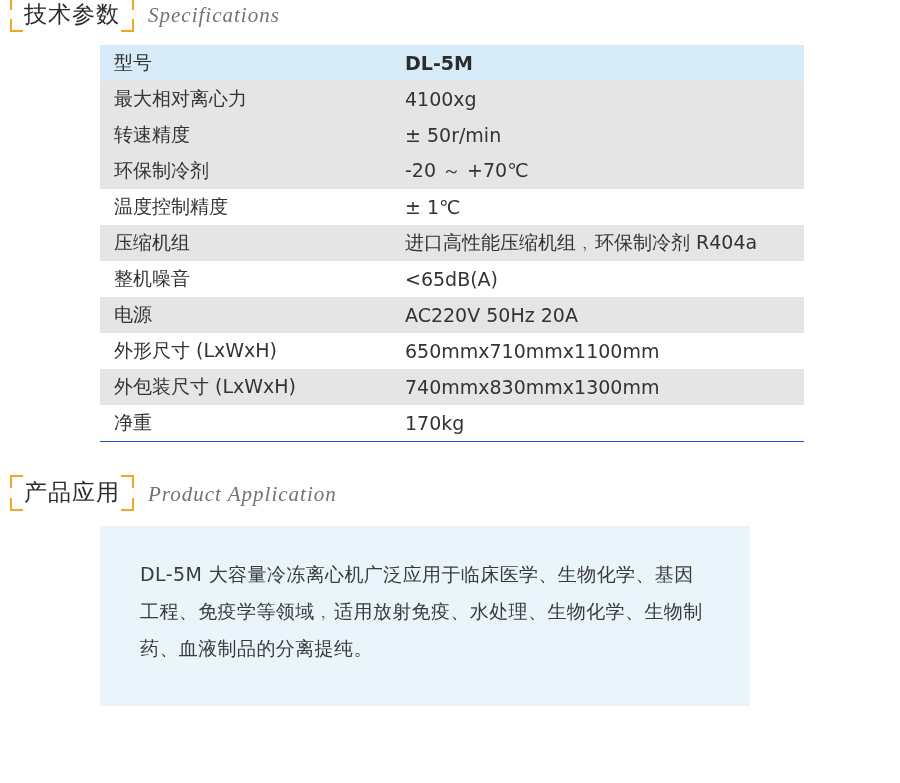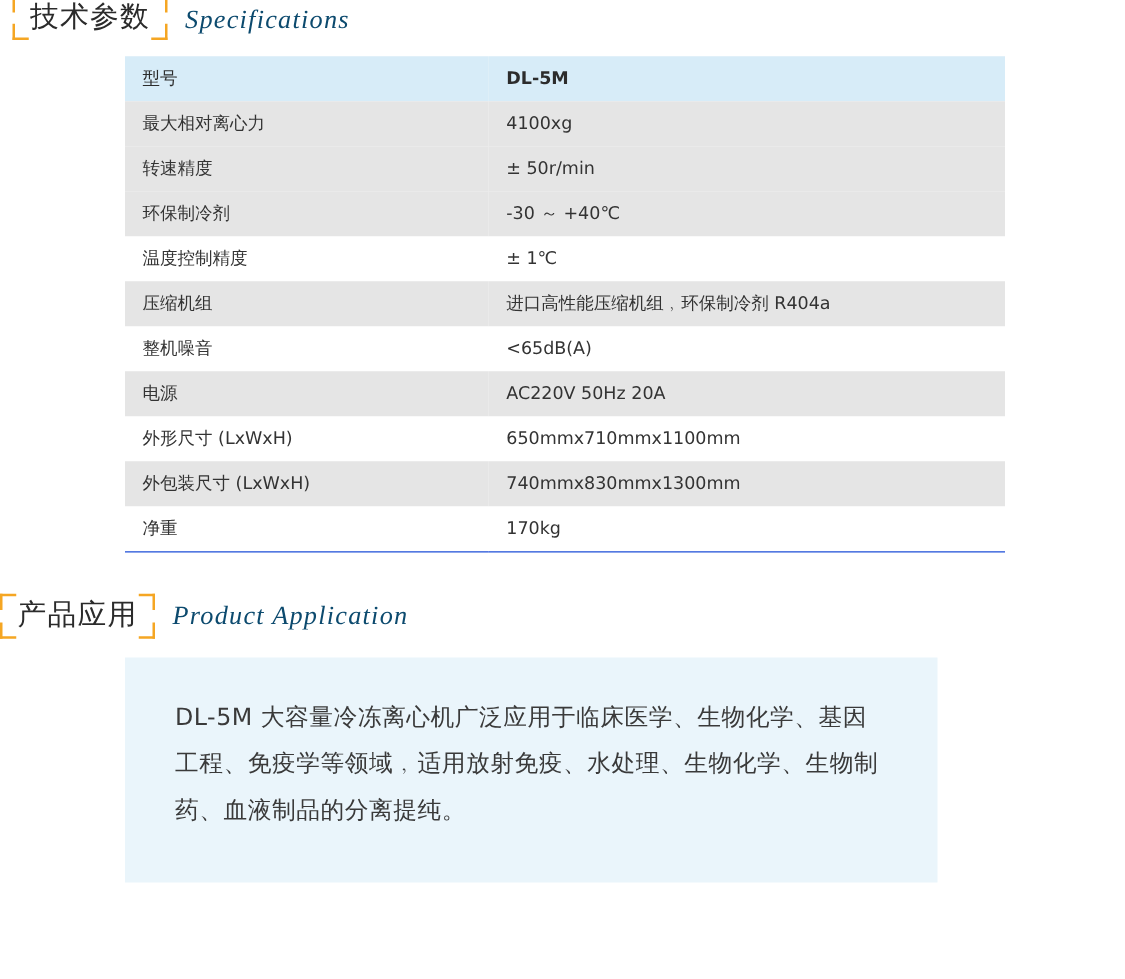--- a/index.html
+++ b/index.html
@@ -45,39 +45,39 @@
   }
   .corner.tl { top: -3px; left: 0; border-top-width: 2px; border-left-width: 2px; }
   .corner.tr { top: -3px; right: 0; border-top-width: 2px; border-right-width: 2px; }
   .corner.bl { bottom: -3px; left: 0; border-bottom-width: 2px; border-left-width: 2px; }
   .corner.br { bottom: -3px; right: 0; border-bottom-width: 2px; border-right-width: 2px; }
 
   .en-title {
     font-family: "Liberation Serif", "DejaVu Serif", serif;
     font-style: italic;
     font-size: 21px;
-    color: #0c4a6e;
+    color: #737373;
     letter-spacing: 1px;
     padding-bottom: 1px;
   }
 
   
   .spec-wrap {
     margin-top: 16px;
     padding-left: 100px;
     padding-right: 96px;
   }
   table.spec {
     width: 100%;
     border-collapse: collapse;
     table-layout: fixed;
   }
   table.spec td {
     height: 36px;
-    font-size: 14px;
+    font-size: 19px;
     color: #333333;
     padding: 0 0 0 14px;
     vertical-align: middle;
     font-family: "DejaVu Sans", "Liberation Sans", sans-serif;
   }
   table.spec td.label { width: 277px; }
   table.spec tr.alt td { background: #e5e5e5; }
   table.spec tr.header td {
     background: #d7ecf8;
     font-weight: bold;
@@ -135,21 +135,21 @@
       <tr class="alt">
         <td class="label">最大相对离心力</td>
         <td class="value">4100xg</td>
       </tr>
       <tr class="alt">
         <td class="label">转速精度</td>
         <td class="value">± 50r/min</td>
       </tr>
       <tr class="alt">
         <td class="label">环保制冷剂</td>
-        <td class="value">-30 ～ +40℃</td>
+        <td class="value">-20 ～ +70℃</td>
       </tr>
       <tr>
         <td class="label">温度控制精度</td>
         <td class="value">± 1℃</td>
       </tr>
       <tr class="alt">
         <td class="label">压缩机组</td>
         <td class="value">进口高性能压缩机组﹐环保制冷剂 R404a</td>
       </tr>
       <tr>
@@ -169,21 +169,21 @@
         <td class="value">740mmx830mmx1300mm</td>
       </tr>
       <tr class="last">
         <td class="label">净重</td>
         <td class="value">170kg</td>
       </tr>
     </tbody>
   </table>
 </div>
 
-<div class="section-head app-head" style="padding-left:0;align-items:center;">
+<div class="section-head app-head" style="padding-left:10px;">
   <span class="cn-title-wrap">
     <span class="corner tl"></span>
     <span class="corner tr"></span>
     <span class="corner bl"></span>
     <span class="corner br"></span>
     <span class="cn-title">产品应用</span>
   </span>
   <span class="en-title">Product  Application</span>
 </div>
 

